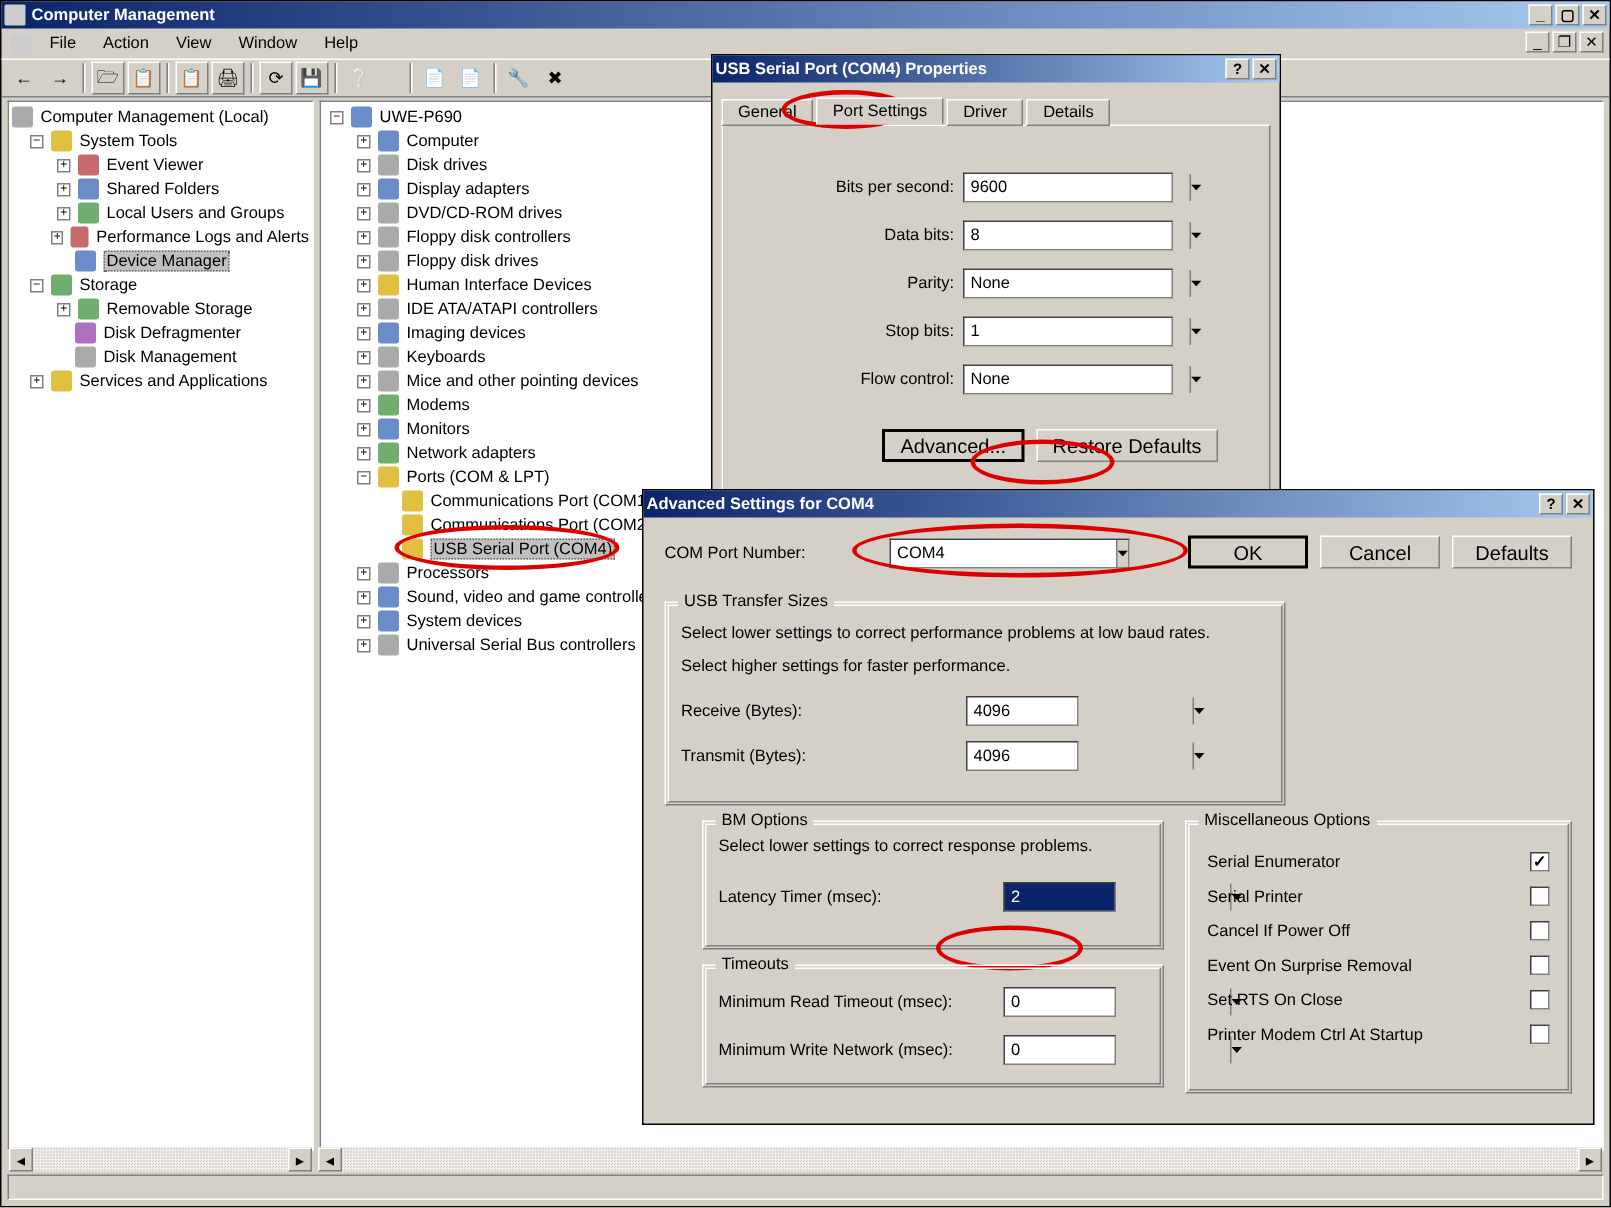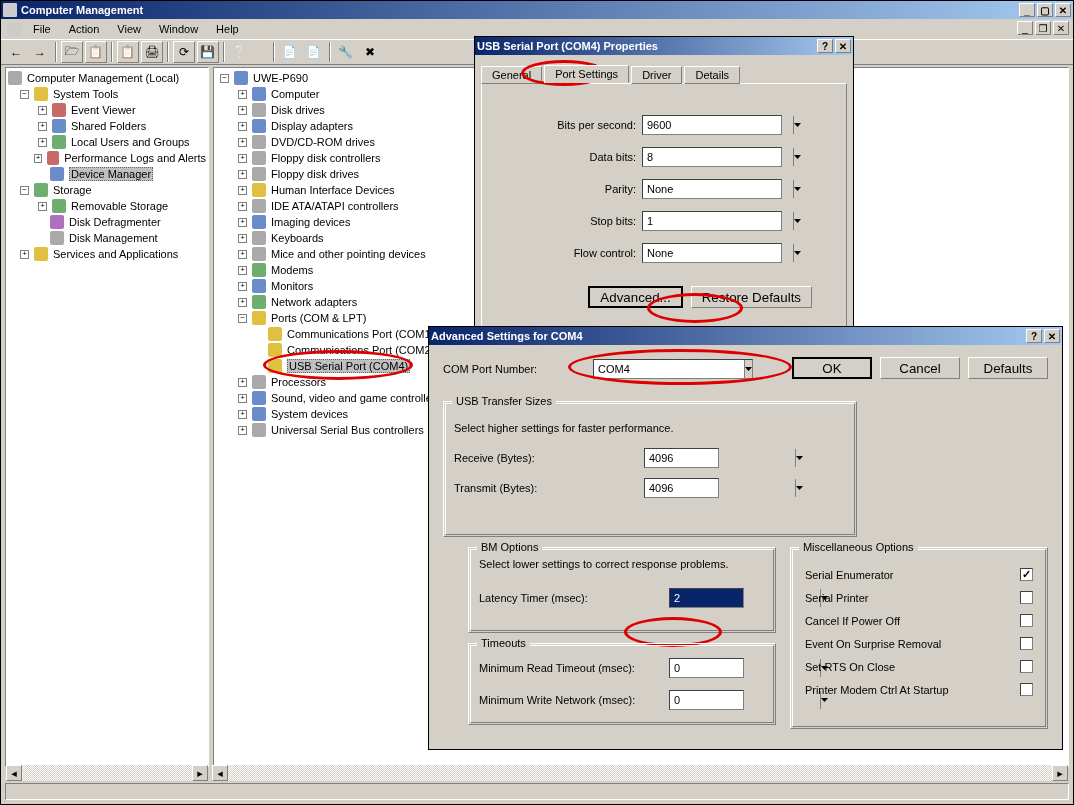--- a/index.html
+++ b/index.html
@@ -441,20 +441,21 @@
 
     <div style="position:absolute; right:14px; top:12px; display:flex; flex-direction:row; gap:8px;">
       <button class="wbtn default" style="width:80px;">OK</button>
       <button class="wbtn raised" style="width:80px;">Cancel</button>
       <button class="wbtn raised" style="width:80px;">Defaults</button>
     </div>
 
     <div class="group" style="width:414px; margin-top:22px; height:136px;">
       <span class="gtitle">USB Transfer Sizes</span>
       <div class="inner">
+        <div style="margin:4px 0;">Select lower settings to correct performance problems at low baud rates.</div>
         <div style="margin:10px 0 14px;">Select higher settings for faster performance.</div>
         <div style="display:flex; align-items:center; margin-bottom:10px;">
             <label style="width:190px;">Receive (Bytes):</label>
           <div class="combo small">
               <input readonly="" value="4096" style="">
               <div class="drop">
                 <svg viewBox="0 0 7 4">
                   <path d="M0 0 L7 0 L3.5 4 Z" fill="#000"></path>
                 </svg>
               </div>

